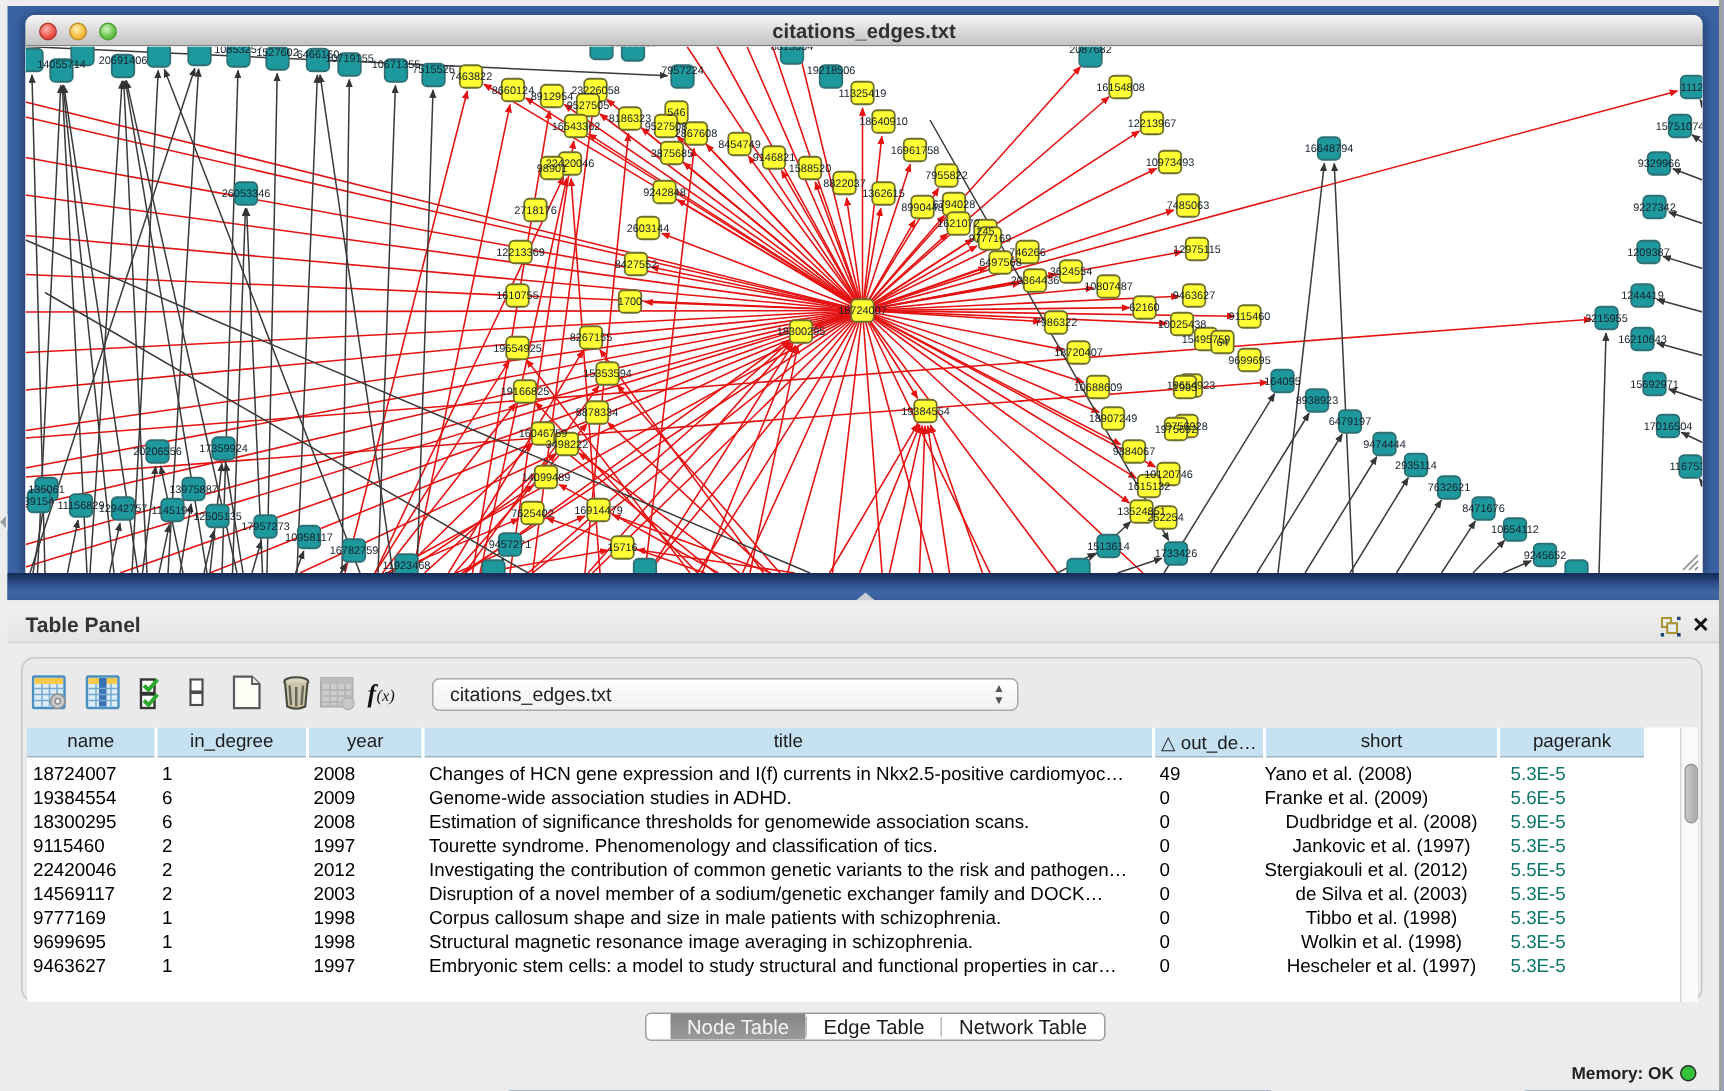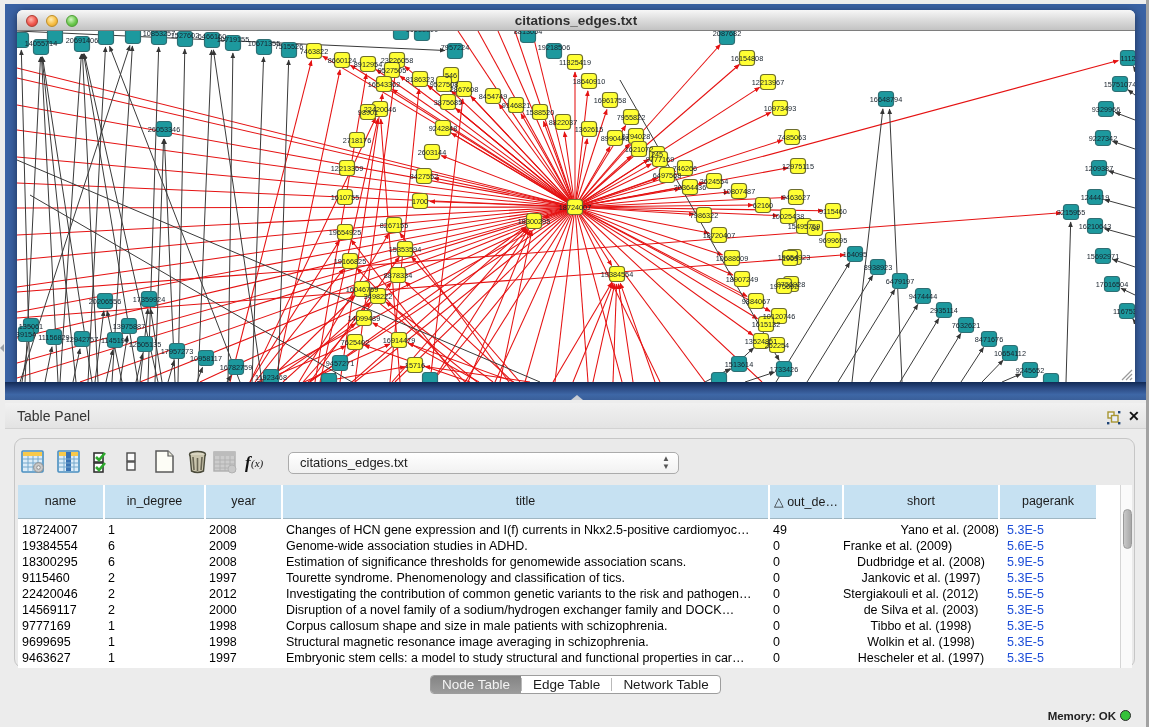--- a/index.html
+++ b/index.html
@@ -19,41 +19,41 @@
 #titlebar .tl { position:absolute; top:4.5px; width:12px; height:12px; border-radius:50%; }
 #titlebar .red { left:9px; background:radial-gradient(circle at 4px 3.5px,#ffb8ae,#f0574e 55%,#c93b32); border:0.5px solid #b03a30;}
 #titlebar .yel { left:29px; background:radial-gradient(circle at 4px 3.5px,#ffedb3,#f7bf45 55%,#d99a2b); border:0.5px solid #bf8e25;}
 #titlebar .grn { left:49px; background:radial-gradient(circle at 4px 3.5px,#d2f5c3,#6cc94f 55%,#4aa92f); border:0.5px solid #4e9e35;}
 #titlebar .t { position:absolute; left:0; right:0; top:3px; text-align:center; font-size:13.5px; font-weight:bold; color:#303030; }
 #graph { position:absolute; left:0; top:21px; }
 #canvas-wrap { position:absolute; left:0; top:21px; width:1118px; height:351px; overflow:hidden; background:#fff;}
 
 #tp-strip { position:absolute; left:5px; top:403px; width:1141px; height:26px;
   background:linear-gradient(#f1f1f1,#e3e3e3); border-bottom:1px solid #d2d2d2;}
-#tp-strip .lbl { position:absolute; left:12px; top:5px; font-size:14px; color:#333; }
+#tp-strip .lbl { position:absolute; left:12px; top:5px; font-size:14px; color:#333;font-weight:bold; }
 #tp-strip .float-ic { position:absolute; left:1102px; top:8px; width:14px; height:14px; }
 #tp-strip .close-ic { position:absolute; left:1123px; top:5px; font-size:14px; font-weight:bold; color:#111; }
 #panel-bg { position:absolute; left:0px; top:429px; width:1146px; height:298px; background:#ececec; }
 #toolbox { position:absolute; left:14px; top:438px; width:1121px; height:230px;
   background:#eaeaea; border:1px solid #c6c6c6; border-radius:9px; }
 #icons { position:absolute; left:6px; top:11px; height:24px; }
 #combo { position:absolute; left:273px; top:13px; width:391px; height:22px; background:linear-gradient(#ffffff,#f1f1f1);
   border:1px solid #ababab; border-radius:5px; font-size:13px; color:#222; line-height:20px; padding-left:11px; }
 #combo .step { position:absolute; right:8px; top:2px; font-size:8px; color:#555; line-height:8px; text-align:center;}
 #tablewrap { position:absolute; left:3px; top:46px; width:1114px; height:183px; background:#fff; }
 table.grid { border-collapse:collapse; table-layout:fixed; width:1078px; font-size:12.5px; }
-table.grid th { background:#c6e1f2; font-weight:normal; color:#1b1b1b; height:33px; font-size:12.5px;
+table.grid th { background:#c6e1f2; font-weight:normal; color:#1b1b1b; height:19px; font-size:12.5px;
   border-left:2px solid #fff; border-bottom:1px solid #9fb6c2; padding:0; }
 table.grid th:first-child { border-left:none; }
-table.grid td { height:16px; padding:0 0 0 4px; } table.grid td:last-child { padding-left:8px; color:#1d4ed8; white-space:nowrap; overflow:hidden; }
+table.grid td { height:16px; padding:0 0 0 4px; } table.grid td:last-child { padding-left:8px; color:#0f766e; white-space:nowrap; overflow:hidden; }
 #vscroll { position:absolute; left:1102px; top:0px; width:12px; height:183px; background:#fafafa; border-left:1px solid #d5d5d5;}
 #vscroll .thumb { position:absolute; left:1.5px; top:24px; width:9px; height:40px; border-radius:5px;
   background:linear-gradient(90deg,#c9c9c9,#a8a8a8); border:0.5px solid #999; }
 #tabs { position:absolute; left:430px; top:675px; height:19px; display:flex; font-size:13.5px;
-  border:1px solid #9d9d9d; border-radius:4px; overflow:hidden; background:#fff; }
+  border:1px solid #9d9d9d; border-radius:4px; overflow:hidden; background:#fff;padding-left:16px; }
 #tabs .seg { padding:0 11px; line-height:18px; color:#1c1c1c; }
 #tabs .sel { background:linear-gradient(#848484,#9b9b9b); color:#f4f4f4; }
 #tabs .sep { width:1px; background:#b9b9b9; margin:2px 0; }
 #memory { position:absolute; right:33px; top:710px; white-space:nowrap; font-size:11.5px; color:#222;font-weight:bold; }
 #memdot { position:absolute; left:1120px; top:710px; width:11px; height:11px; border-radius:50%;
   background:#35c13a; border:1px solid #2a2a2a; }
 #right-strip { position:absolute; left:1146px; top:0; width:3px; height:727px; background:#a2a2a2; }
 .ic { display:inline-block; vertical-align:top; }
 </style>
 </head>
@@ -647,21 +647,21 @@
           </tr>
     <tr style="height:4px">
             <td colspan="7" style="padding:0;height:4px"></td>
           </tr>
 <tr>
             <td>18724007</td>
             <td>1</td>
             <td>2008</td>
             <td>Changes of HCN gene expression and I(f) currents in Nkx2.5-positive cardiomyoc…</td>
             <td>49</td>
-            <td style="text-align:right;padding:0">Yano et al. (2008)</td>
+            <td style="text-align:left;padding:0">Yano et al. (2008)</td>
             <td>5.3E-5</td>
           </tr>
 <tr>
             <td>19384554</td>
             <td>6</td>
             <td>2009</td>
             <td>Genome-wide association studies in ADHD.</td>
             <td>0</td>
             <td style="text-align:left;padding:0">Franke et al. (2009)</td>
             <td>5.6E-5</td>
@@ -689,22 +689,22 @@
             <td>2</td>
             <td>2012</td>
             <td>Investigating the contribution of common genetic variants to the risk and pathogen…</td>
             <td>0</td>
             <td style="text-align:left;padding:0">Stergiakouli et al. (2012)</td>
             <td>5.5E-5</td>
           </tr>
 <tr>
             <td>14569117</td>
             <td>2</td>
-            <td>2000</td>
-            <td>Disruption of a novel family of a sodium/hydrogen exchanger family and DOCK…</td>
+            <td>2003</td>
+            <td>Disruption of a novel member of a sodium/genetic exchanger family and DOCK…</td>
             <td>0</td>
             <td style="text-align:center;padding:0">de Silva et al. (2003)</td>
             <td>5.3E-5</td>
           </tr>
 <tr>
             <td>9777169</td>
             <td>1</td>
             <td>1998</td>
             <td>Corpus callosum shape and size in male patients with schizophrenia.</td>
             <td>0</td>

